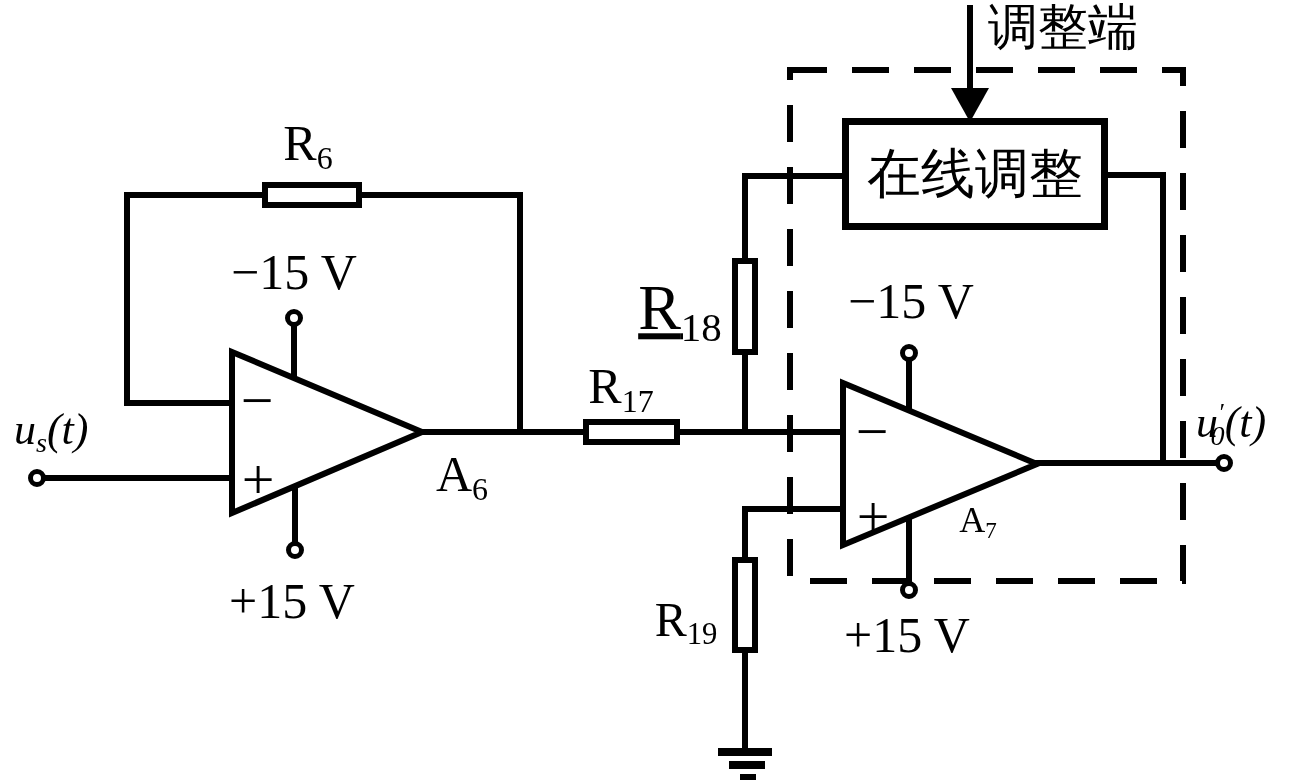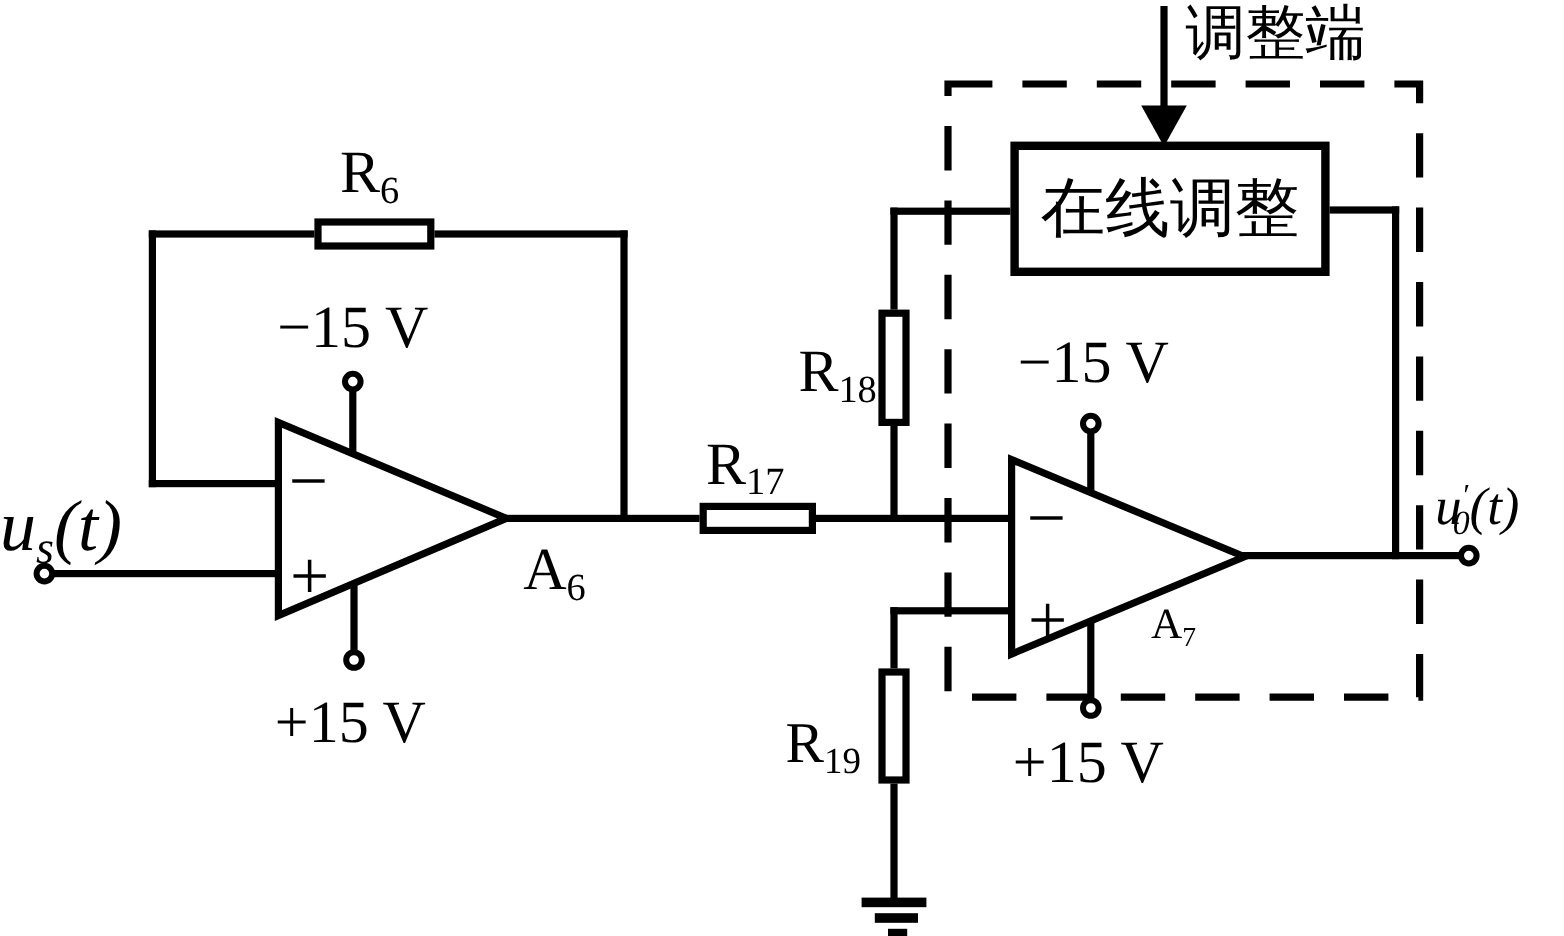--- a/index.html
+++ b/index.html
@@ -81,21 +81,21 @@
   <div class="node" style="left:286px;top:541px;"></div>
   <div class="node" style="left:900px;top:344px;"></div>
   <div class="node" style="left:900px;top:581px;"></div>
 
   <div class="lbl center" style="left:308px;top:146px;font-size:50px;">
     <span>R</span><sub class="sub">6</sub>
   </div>
   <div class="lbl center" style="left:621px;top:389px;font-size:50px;">
     <span>R</span><sub class="sub">17</sub>
   </div>
-  <div class="lbl center" style="left:698px;top:312px;font-size:50px;">
+  <div class="lbl center" style="left:680px;top:312px;font-size:64px;text-decoration:underline;">
     <span>R</span><sub class="sub">18</sub>
   </div>
   <div class="lbl center" style="left:686px;top:623px;font-size:48px;">
     <span>R</span><sub class="sub">19</sub>
   </div>
 
   <div class="lbl center" style="left:462px;top:477px;font-size:50px;">
     <span>A</span><sub class="sub">6</sub>
   </div>
   <div class="lbl center" style="left:978px;top:522px;font-size:36px;">
@@ -105,21 +105,21 @@
   <div class="lbl center" style="left:294px;top:272px;font-size:50px;">−15 V</div>
   <div class="lbl center" style="left:292px;top:601px;font-size:50px;">+15 V</div>
   <div class="lbl center" style="left:911px;top:301px;font-size:50px;">−15 V</div>
   <div class="lbl center" style="left:907px;top:635px;font-size:50px;">+15 V</div>
 
   <div class="lbl center mark" style="left:257px;top:401px;">−</div>
   <div class="lbl center mark" style="left:258px;top:480px;">+</div>
   <div class="lbl center mark" style="left:872px;top:432px;">−</div>
   <div class="lbl center mark" style="left:873px;top:517px;">+</div>
 
-  <div class="lbl" style="left:0;top:408px;font-size:60px;font-style:italic;">
+  <div class="lbl" style="left:14px;top:408px;font-size:44px;font-style:italic;">
     <span>u</span><sub class="sub">s</sub><span>(t)</span>
   </div>
 
   <div class="lbl ps" style="left:1196px;top:400px;font-size:44px;font-style:italic;">
     <span>u</span><sup>′</sup><sub style="margin-left:-13px;">0</sub><span>(t)</span>
   </div>
 
   <div class="lbl" style="left:988px;top:2px;font-size:50px;">调整端</div>
 
 </div>

